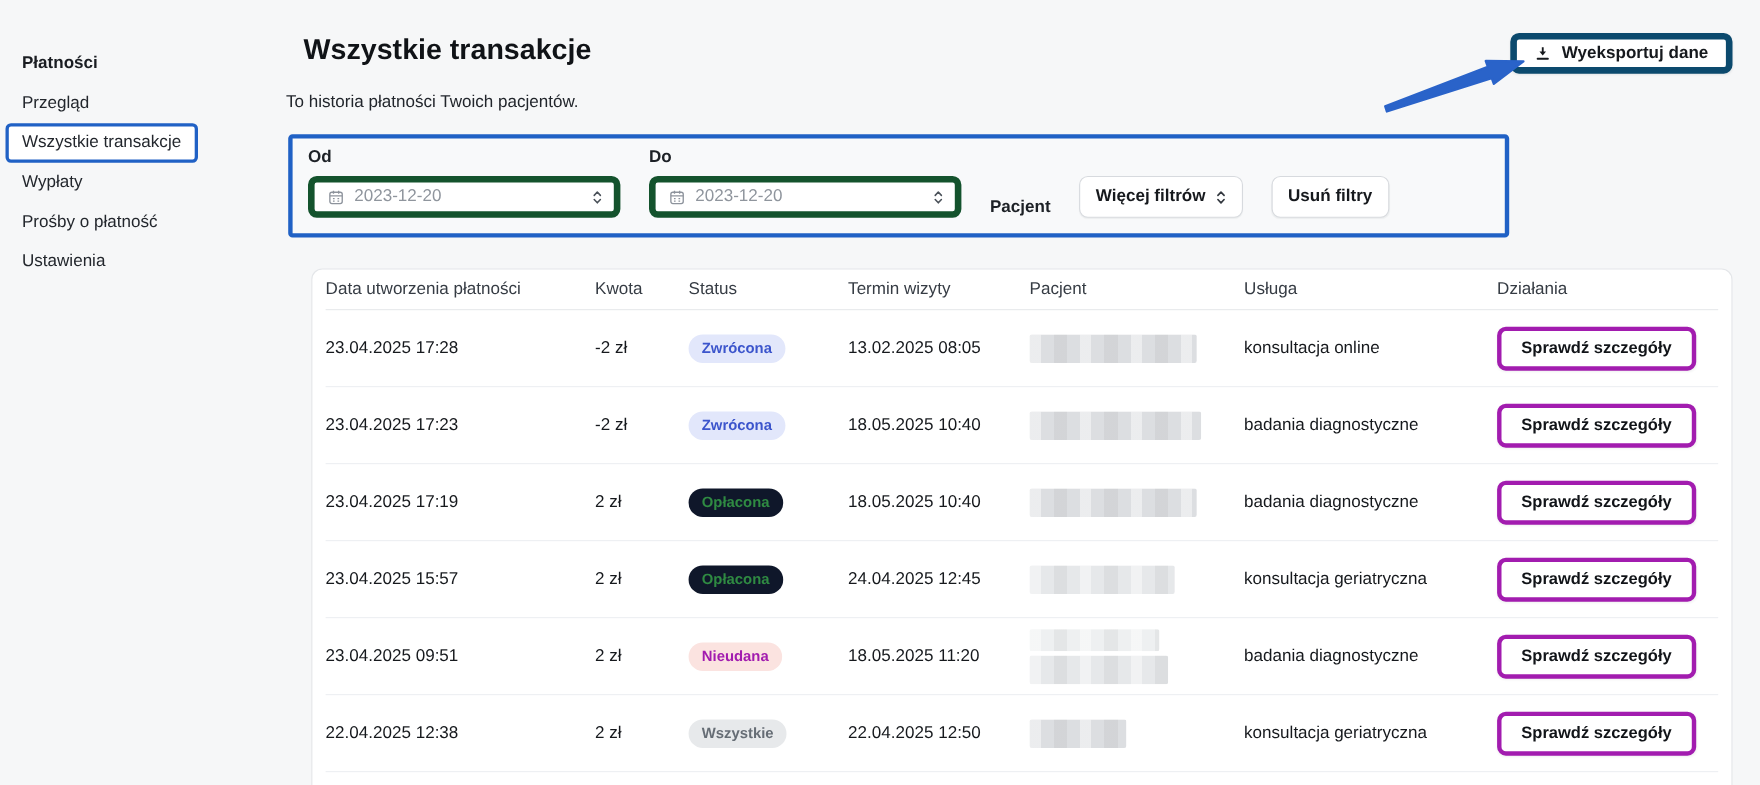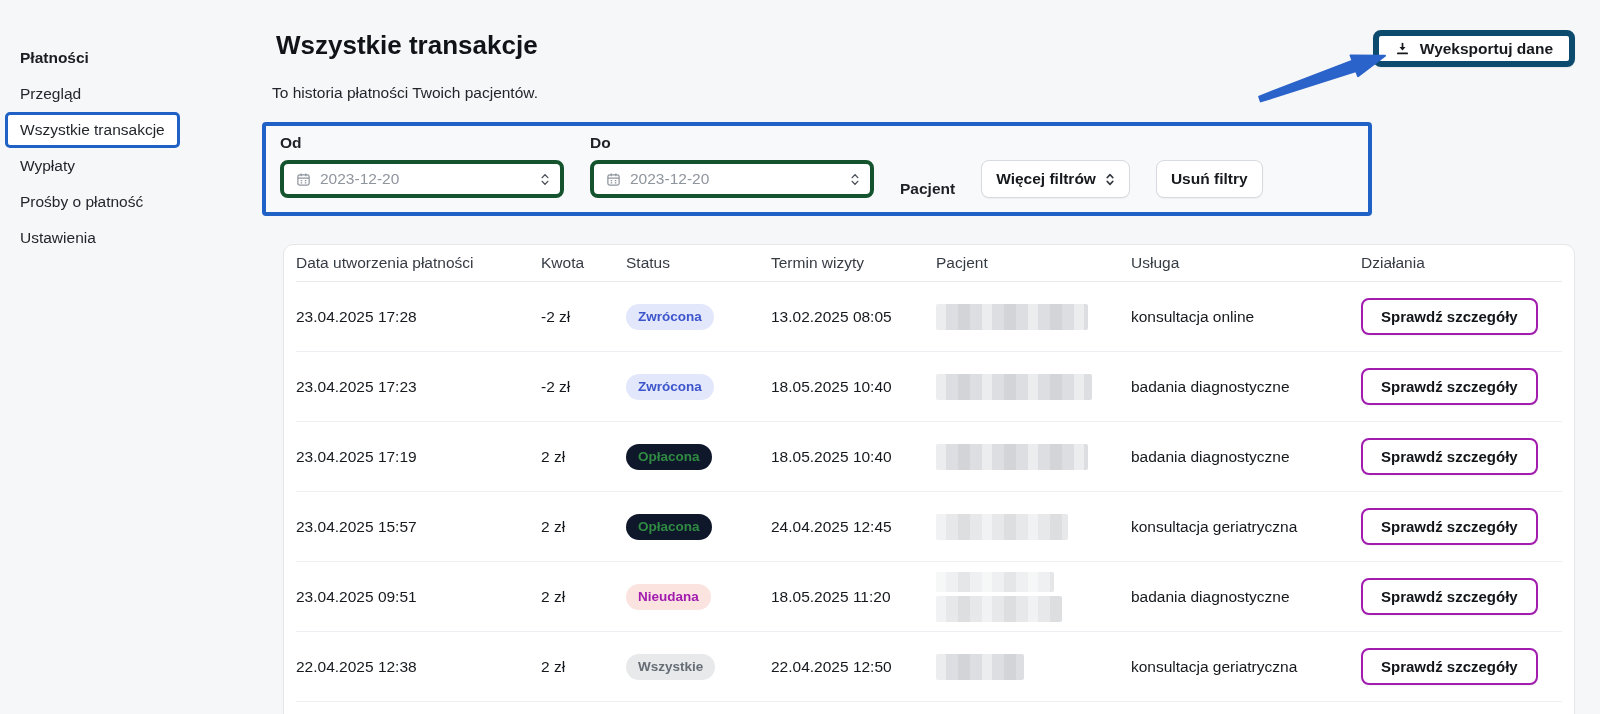--- a/index.html
+++ b/index.html
@@ -16,39 +16,39 @@
   .side-item { height:36px; display:flex; align-items:center; padding-left:20px;
                font-size:15.5px; color:#23272d; cursor:pointer; }
   .side-item.section { font-weight:700; color:#1a1d22; cursor:default; }
   .side-item .active-box {
     display:inline-flex; align-items:center;
     border:3px solid #2061c5; border-radius:5px; background:#ffffff;
     padding:6px 12px; margin-left:-15px; font-weight:400;
   }
   
   .main-title { position:absolute; left:276px; top:30px; font-size:26px; font-weight:700; color:#101317; }
-  .main-subtitle { position:absolute; left:272px; top:84px; font-size:15.5px; color:#22262c; }
+  .main-subtitle { position:absolute; left:260px; top:84px; font-size:15.5px; color:#22262c; }
   .export-btn {
     position:absolute; top:30px; right:25px; height:37px;
     display:inline-flex; align-items:center; gap:10px;
     background:#fff; border:6px solid #0c4a6e; border-radius:8px;
     padding:0 16px; font-size:15.5px; font-weight:700; color:#16191d;
     box-shadow:0 1px 2px rgba(20,30,40,.07); cursor:pointer;
   }
   .annot-arrow { position:absolute; left:1252px; top:42px; pointer-events:none; }
   
   .filter-panel {
     position:absolute; left:262px; top:122px; width:1110px; height:94px;
     border:4px solid #2061c5; border-radius:4px; background:#f8f9fa;
     display:flex; align-items:flex-end; gap:26px; padding:12px 12px 14px 14px;
   }
   .filter-group { display:flex; flex-direction:column; gap:8px; }
   .filter-label { font-size:15.5px; font-weight:700; color:#1d2126; }
   .date-control {
-    width:284px; height:38px; background:#fff; border:4px solid #14532d; border-radius:8px;
+    width:284px; height:38px; background:#fff; border:6px solid #14532d; border-radius:8px;
     display:flex; align-items:center; gap:9px; padding:0 10px 0 12px; cursor:pointer;
   }
   .date-val { flex:1; font-size:15.5px; color:#8f959d; }
   .text-input {
     width:232px; height:38px; background:#fff; border:1px solid #d9dce1; border-radius:8px;
     padding:0 12px; font-size:15.5px; color:#23272d; font-family:"Liberation Sans",sans-serif;
   }
   .text-input::placeholder { color:#9aa0a8; }
   .filter-btn {
     height:38px; display:inline-flex; align-items:center; gap:9px;
@@ -68,21 +68,21 @@
   .thead .th { font-size:15.5px; color:#363c44; }
   .trow { height:70px; border-bottom:1px solid #edeff2; }
   .cell { font-size:15.5px; color:#16191d; }
   .badge { display:inline-block; padding:5px 12px 6px; border-radius:999px; font-size:13.5px; font-weight:700; }
   .badge-refunded  { background:#e2e7fb; color:#3c55cc; }
   .badge-paid      { background:#0f172a; color:#2f8a42; }
   .badge-failed    { background:#fbe3e0; color:#a21caf; }
   .badge-cancelled { background:#e7e9eb; color:#666d75; }
   .details-btn {
     display:inline-flex; align-items:center; justify-content:center;
-    height:37px; padding:16px 18px; background:#fff; border:2px solid #a21caf;
+    height:37px; padding:16px 18px; background:#fff; border:4px solid #a21caf;
     border-radius:8px; font-size:15px; font-weight:700; color:#111418; cursor:pointer;
     box-shadow:0 1px 2px rgba(20,30,40,.06);
   }
   .patient-wrap { display:flex; flex-direction:column; gap:4px; }
   .blur-block {
     height:26px; border-radius:2px;
     background-image:repeating-linear-gradient(90deg,
       rgba(255,255,255,.45) 0 10px, rgba(0,0,0,0) 10px 22px,
       rgba(0,0,0,.045) 22px 34px, rgba(0,0,0,0) 34px 46px);
   }

